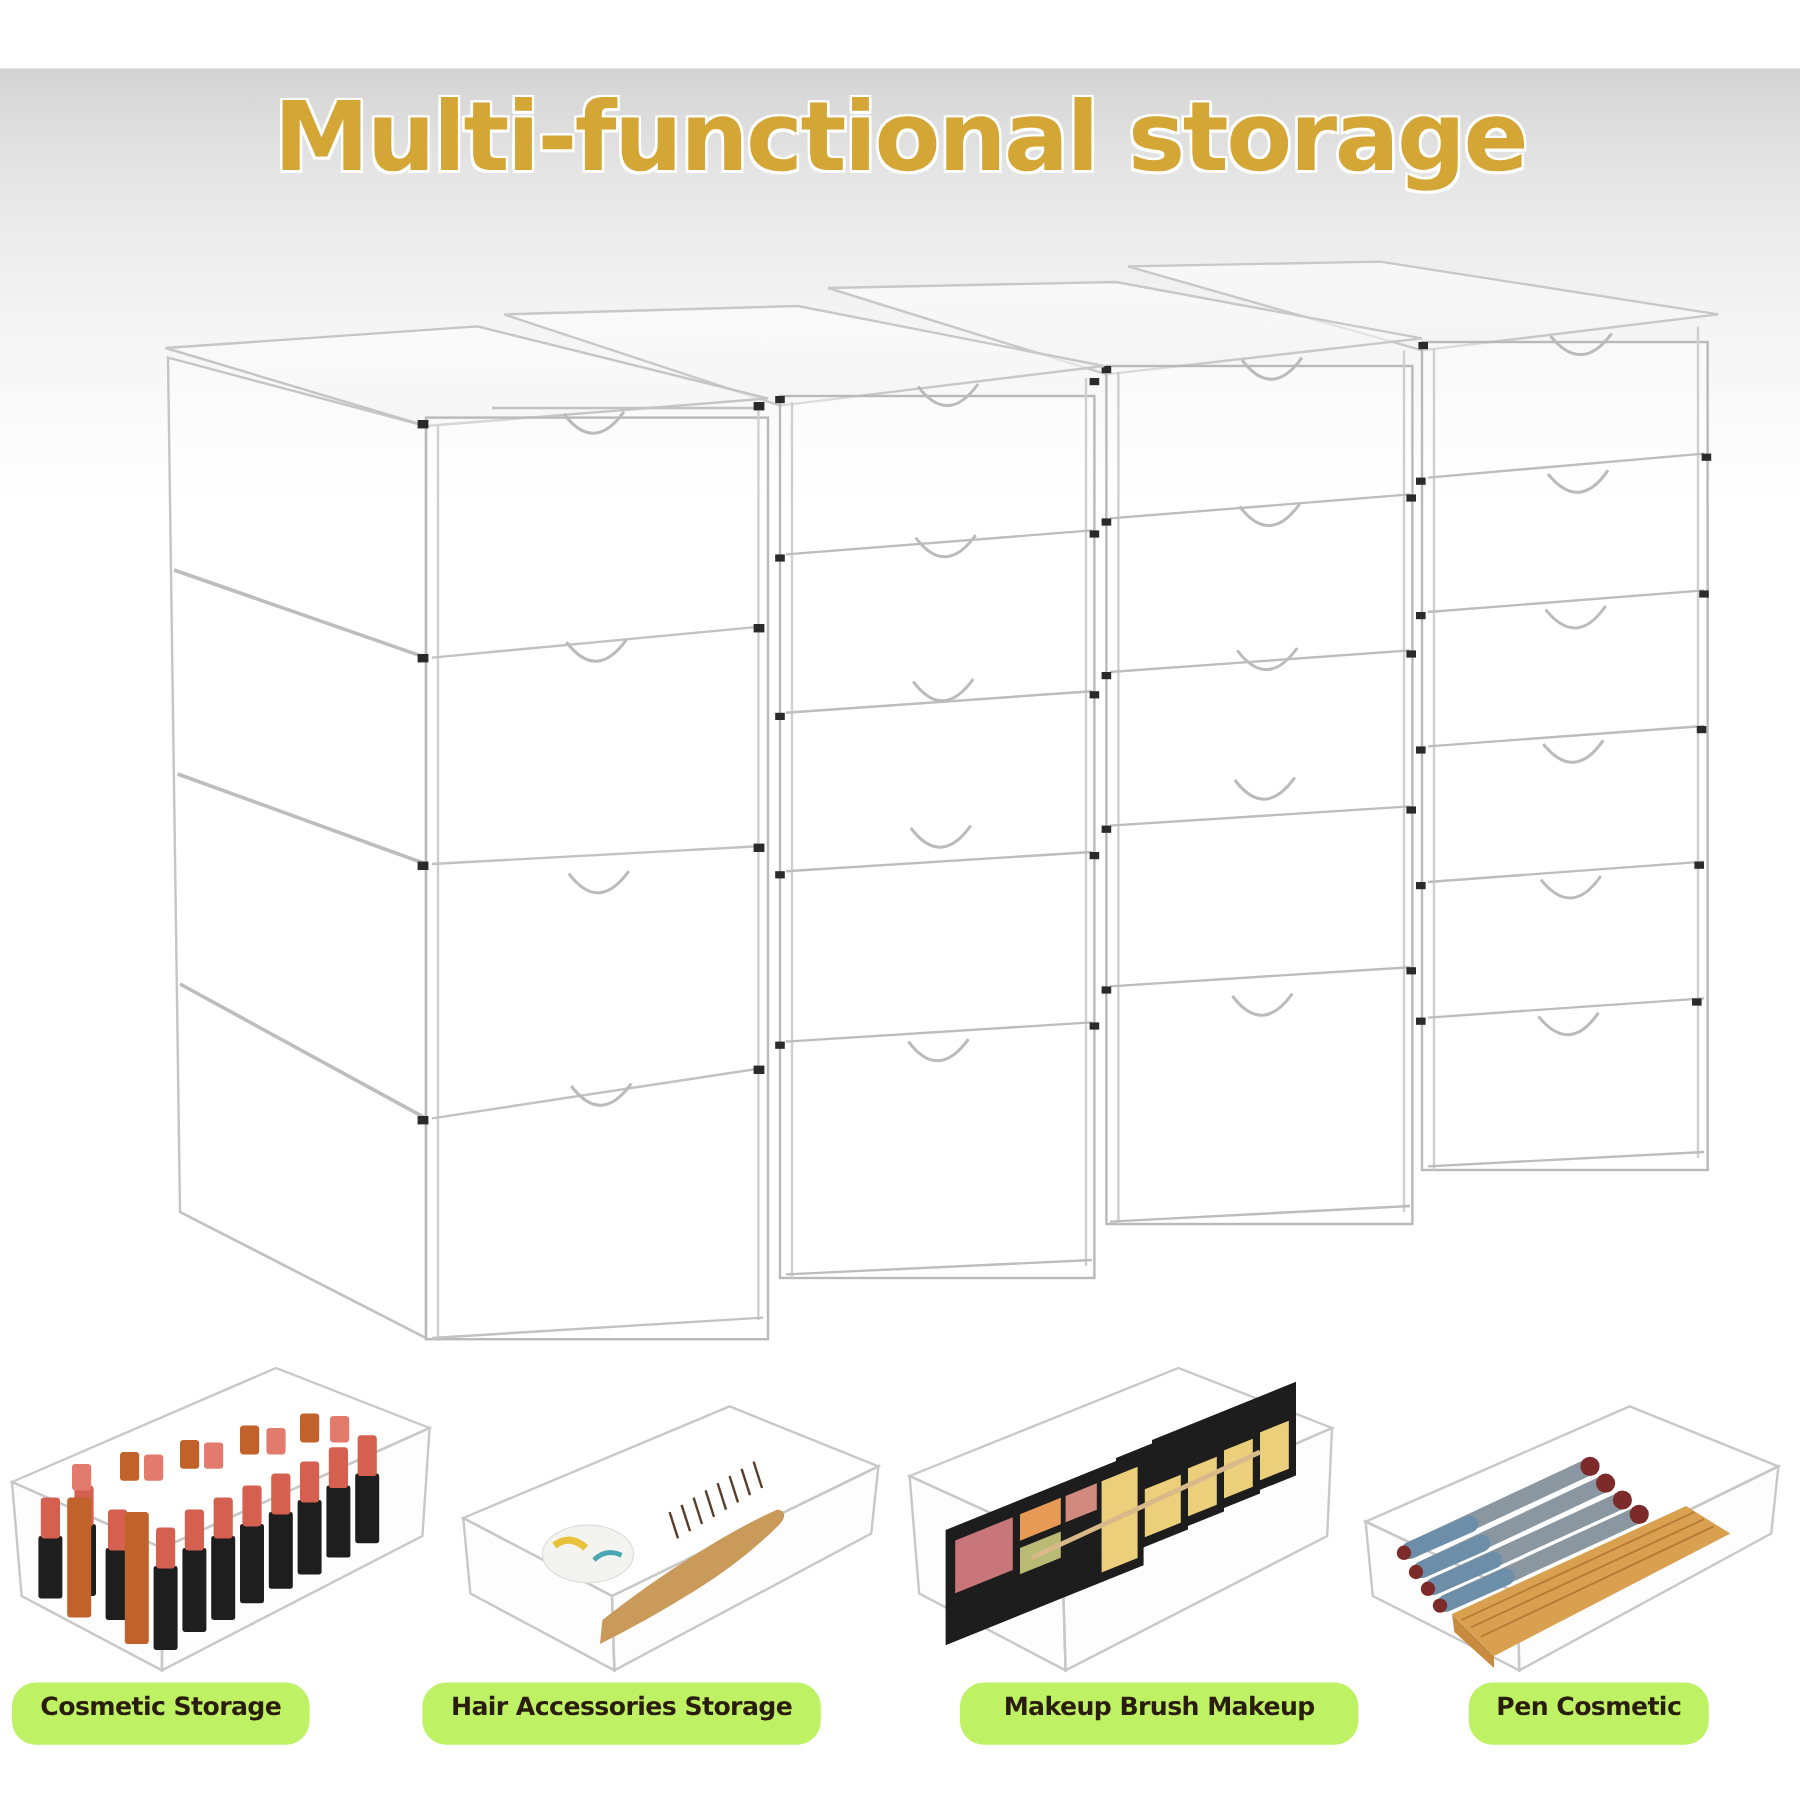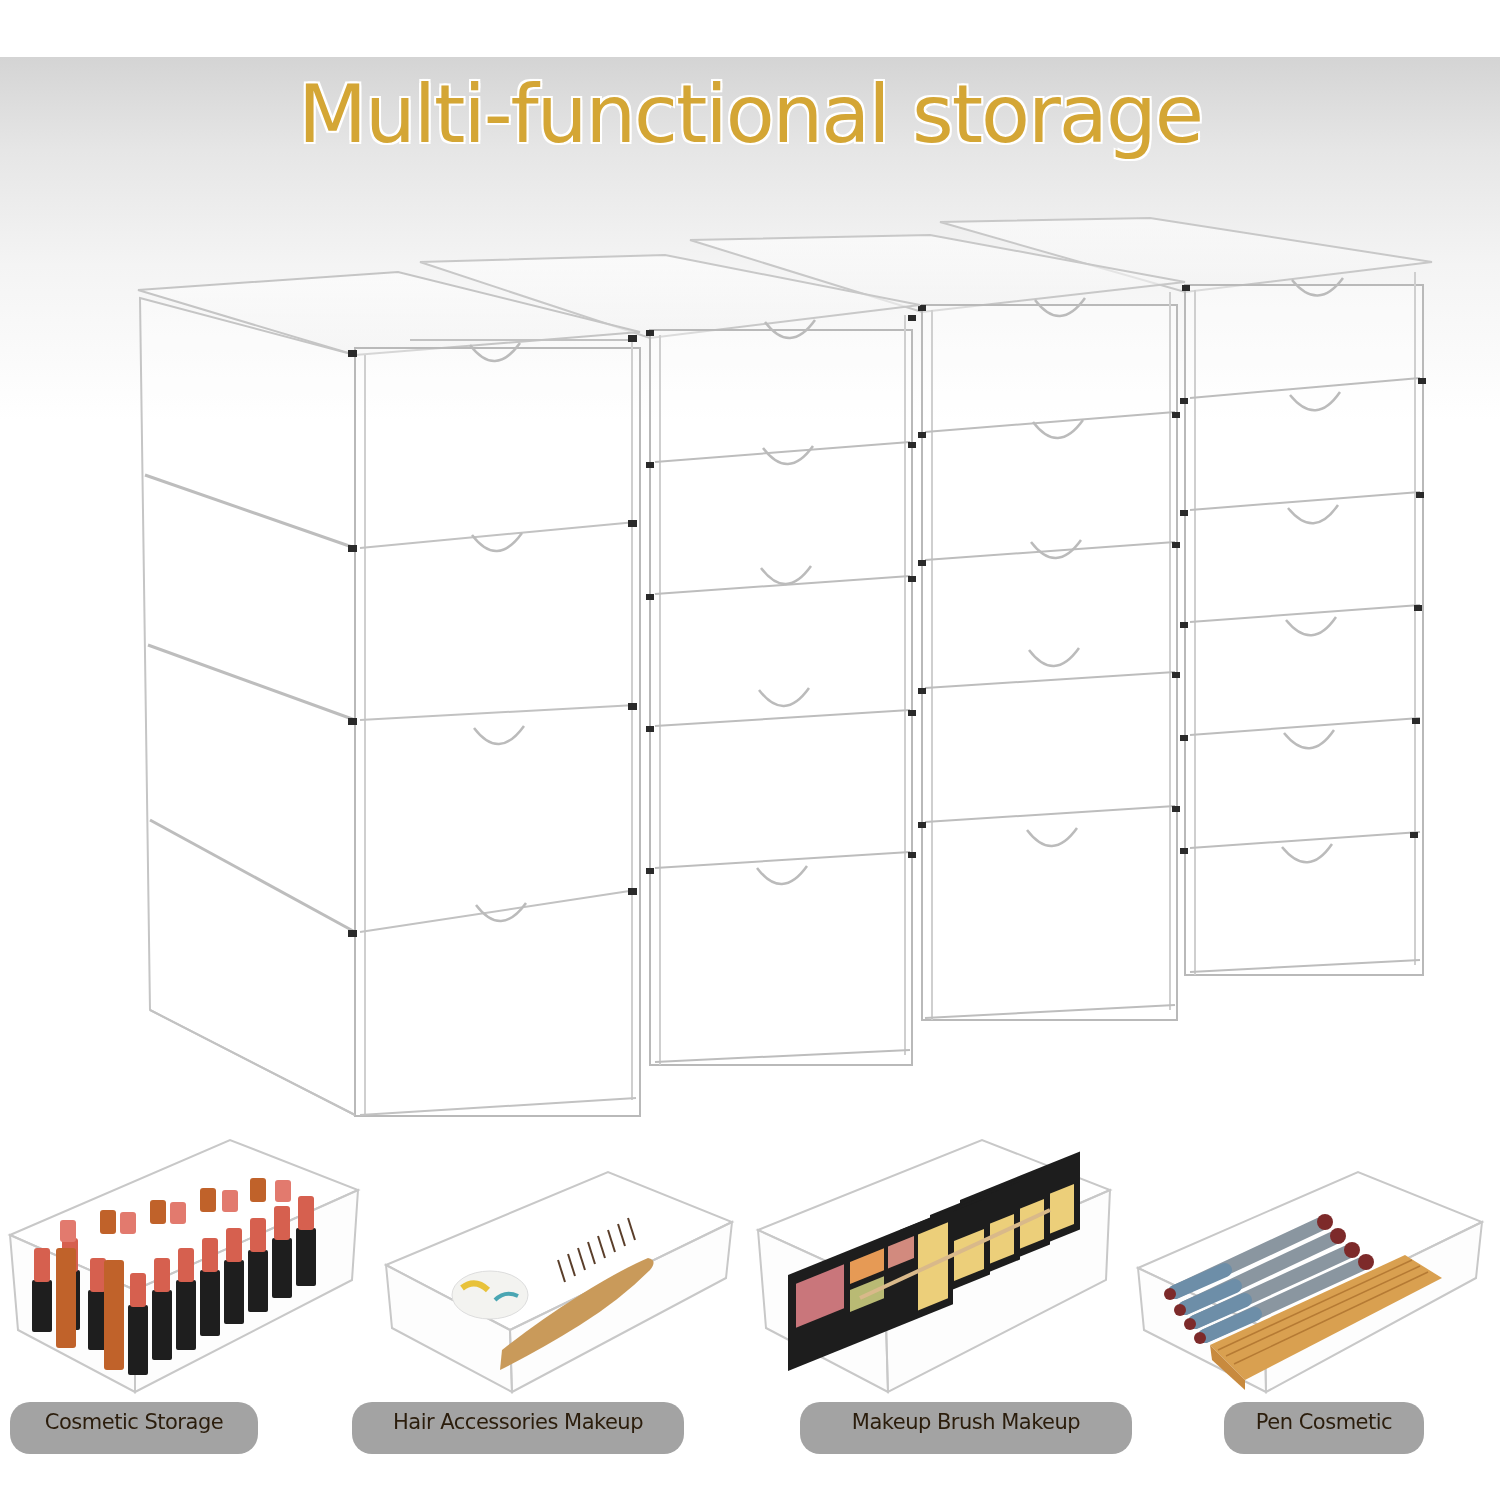--- a/index.html
+++ b/index.html
@@ -8,31 +8,31 @@
       background: #ffffff;
       font-family: "DejaVu Sans", sans-serif;
     }
     .top-white { position: absolute; left: 0; top: 0; width: 1500px; height: 57px; background: #ffffff; }
     .hero-bg {
       position: absolute; left: 0; top: 57px; width: 1500px; height: 520px;
       background: linear-gradient(to bottom, #d4d4d4 0%, #e6e6e6 18%, #f4f4f4 40%, #ffffff 70%);
     }
     .title {
       position: absolute; left: 0; top: 68px; width: 1500px; text-align: center;
-      font-family: "DejaVu Sans", sans-serif; font-weight: normal;
+      font-family: "DejaVu Sans", sans-serif; font-weight: bold;
       font-size: 80px; letter-spacing: -2px;
       color: #d4a635;
       text-shadow: 0 0 3px #fff, 0 0 3px #fff, 2px 2px 0 #fff, -2px -2px 0 #fff, 2px -2px 0 #fff, -2px 2px 0 #fff;
     }
     svg.stacks { position: absolute; left: 0; top: 0; }
     .bin { position: absolute; }
     .pill {
       position: absolute; height: 52px; border-radius: 20px;
-      background: #a3a3a3;
-      color: #2b1d0c; font-family: "DejaVu Sans", sans-serif; font-weight: normal;
+      background: #bef264;
+      color: #2b1d0c; font-family: "DejaVu Sans", sans-serif; font-weight: bold;
       font-size: 21px; line-height: 40px; text-align: center; letter-spacing: -0.5px;
       white-space: nowrap;
     }
   </style>
 </head>
 <body>
 
 <div class="top-white"></div>
 <div class="hero-bg"></div>
 
@@ -257,21 +257,21 @@
       <line x1="245" y1="86" x2="238" y2="64"></line>
         <line x1="255" y1="80" x2="248" y2="58"></line>
     </g>
   </g>
   <g>
     <ellipse cx="110" cy="135" rx="38" ry="24" fill="#f3f3f0" stroke="#ddd"></ellipse>
     <path d="M82,128 Q95,118 108,130" stroke="#e8c23a" stroke-width="6" fill="none"></path>
     <path d="M115,140 Q125,130 138,136" stroke="#4aa6b3" stroke-width="4" fill="none"></path>
   </g>
 </svg>
-<div class="pill" style="left:352px;top:1402px;width:332px">Hair Accessories Makeup</div>
+<div class="pill" style="left:352px;top:1402px;width:332px">Hair Accessories Storage</div>
 
 <svg class="bin" style="left:750px;top:1130px" width="380" height="270" viewBox="0 0 380 270">
   <g fill="none" stroke="#c8c8c8" stroke-width="2">
     <polygon points="8,100 232,10 360,60 135,158"></polygon>
     <polygon points="8,100 135,158 138,262 16,198" fill="#fafafa" fill-opacity="0.4"></polygon>
     <polygon points="135,158 360,60 356,150 138,262" fill="#fafafa" fill-opacity="0.3"></polygon>
   </g>
   <g>
     <g transform="translate(210,70) skewY(-22)">
         <rect x="0" y="0" width="120" height="78" fill="#1d1d1d"></rect>

